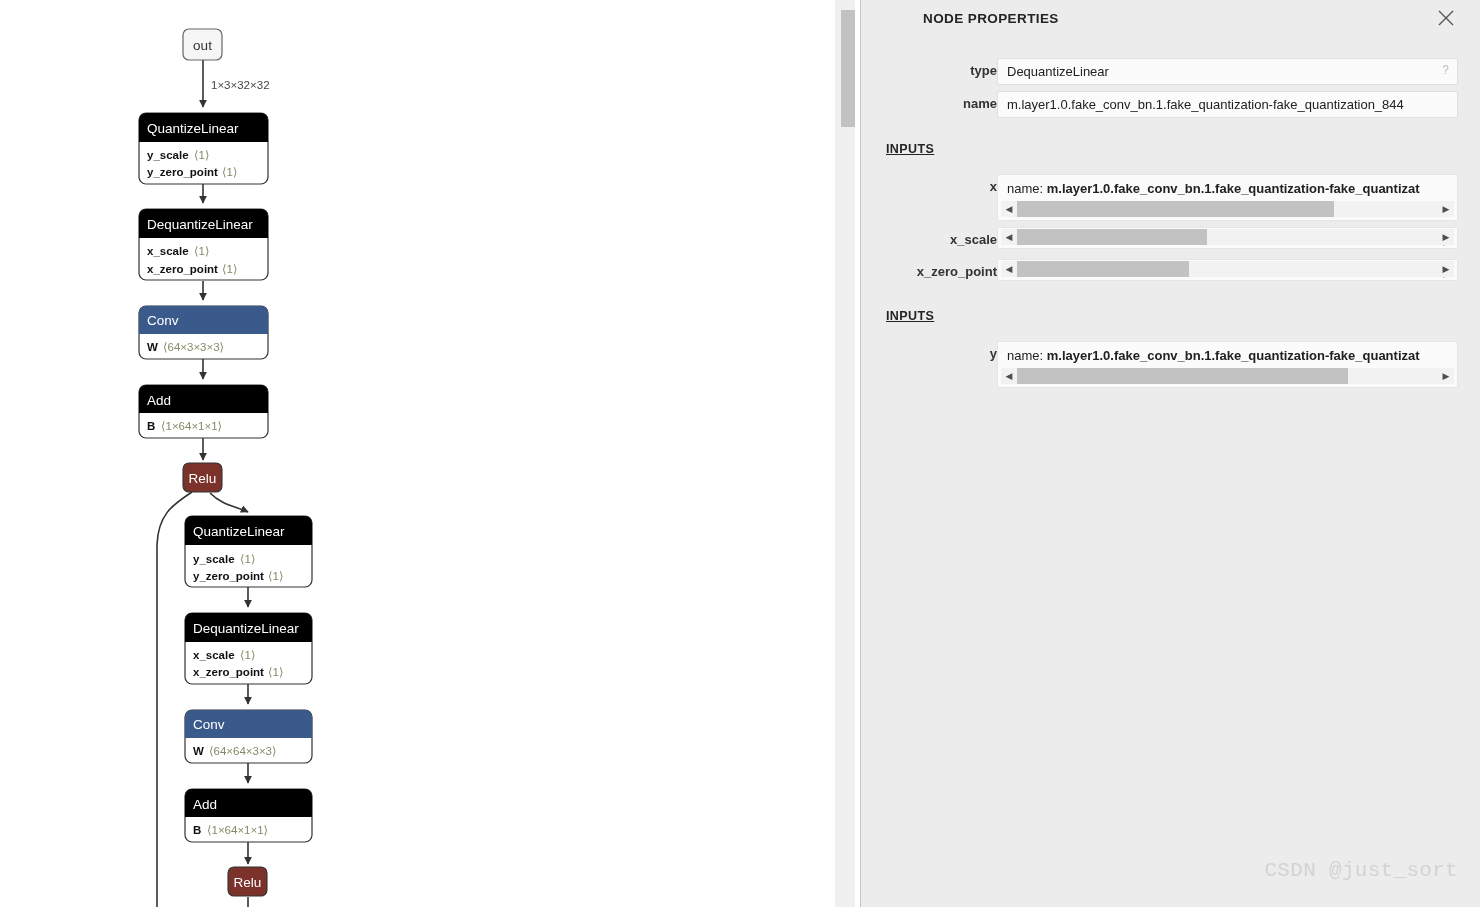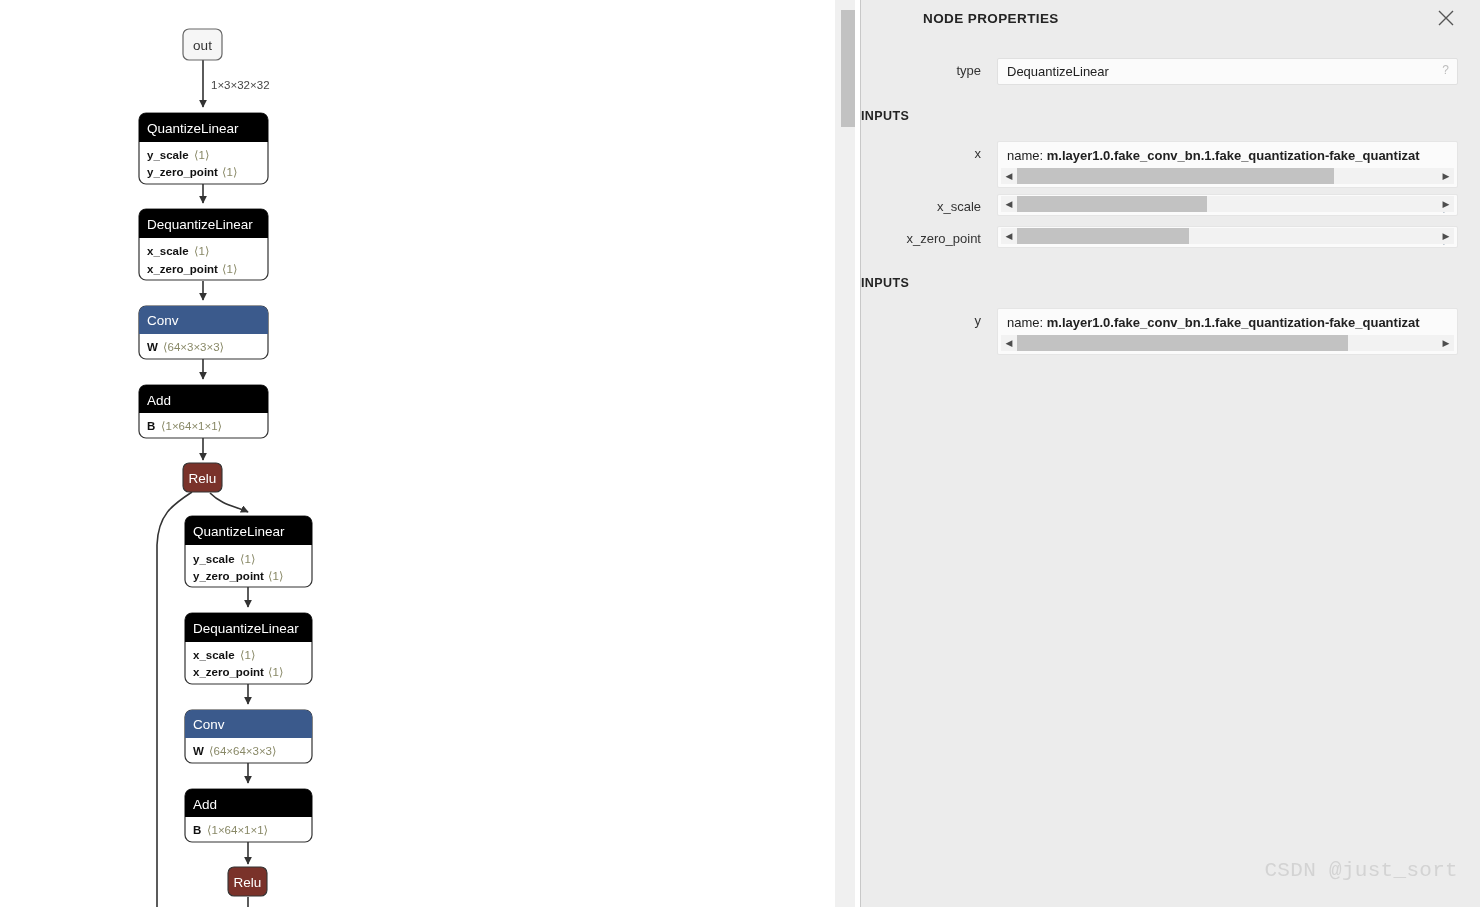--- a/index.html
+++ b/index.html
@@ -120,26 +120,26 @@
 
   .prop-row {
     display: flex;
     align-items: flex-start;
     margin-bottom: 6px;
     padding: 0 22px 0 0;
   }
   .prop-label {
     width: 136px;
     text-align: right;
-    padding-right: 16px;
     font-size: 13px;
     color: #333333;
     line-height: 26px;
     flex: 0 0 auto;
     box-sizing: border-box;
+    font-weight: bold;
   }
   .prop-label.tall { line-height: 26px; }
 
   .prop-field {
     flex: 1 1 auto;
     background: #fbfbfb;
     border: 1px solid #e0e0e0;
     border-radius: 2px;
     position: relative;
     box-sizing: border-box;
@@ -152,20 +152,22 @@
     white-space: nowrap;
     overflow: hidden;
   }
 
   
   .section-title {
     font-size: 12.5px;
     font-weight: bold;
     letter-spacing: 0.4px;
     color: #242424;
+    padding-left: 25px;
+    text-decoration: underline;
   }
 
   
   .io-field {
     flex: 1 1 auto;
     background: #fbfbfb;
     border: 1px solid #e5e5e5;
     border-radius: 2px;
     position: relative;
     box-sizing: border-box;
@@ -373,20 +375,26 @@
 
     <div class="spacer-18"></div>
     <div class="prop-row">
       <div class="prop-label">type</div>
       <div class="prop-field">
         <span class="prop-field-text">DequantizeLinear</span>
         <span style="position:absolute;right:8px;top:4px;font-size:12px;color:#bdbdbd;">?</span>
       </div>
     </div>
 
+    <div class="prop-row">
+      <div class="prop-label">name</div>
+      <div class="prop-field">
+        <span class="prop-field-text">m.layer1.0.fake_conv_bn.1.fake_quantization-fake_quantization_844</span>
+      </div>
+    </div>
 
     <div class="spacer-18"></div>
     <div class="section-title">INPUTS</div>
     <div class="spacer-18"></div>
 
     <div class="prop-row">
       <div class="prop-label tall">x</div>
       <div class="io-field">
         <span class="io-line"><span>name: </span><b>m.layer1.0.fake_conv_bn.1.fake_quantization-fake_quantizat</b></span>
         <div class="hscroll">

